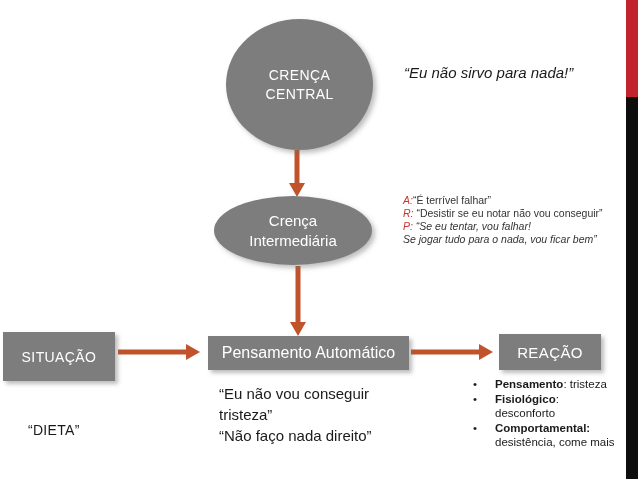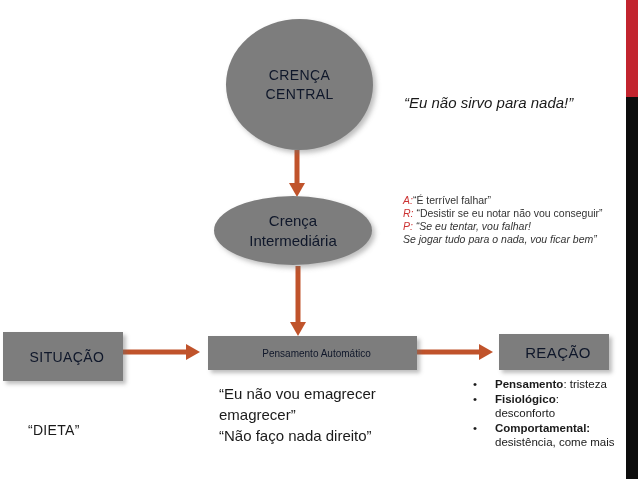--- a/index.html
+++ b/index.html
@@ -3,35 +3,35 @@
 <meta charset="utf-8">
 <style>
   html,body { margin:0; padding:0; background:#fff; }
   .slide {
     position:relative; width:638px; height:479px; background:#ffffff;
     font-family:"Liberation Sans", sans-serif; overflow:hidden; color:#1a1a1a;
   }
   .overlay { position:absolute; left:0; top:0; pointer-events:none; }
 
   .shape {
-    position:absolute; color:#0f172a; display:flex;
+    position:absolute; color:#ffffff; display:flex;
     align-items:center; justify-content:center; text-align:center;
   }
   .shape .lbl { white-space:pre-line; }
   .ellipse { border-radius:50%; box-shadow:3px 3px 5px rgba(110,110,110,.45); }
-  .rect    { box-shadow:3px 3px 4px rgba(110,110,110,.45);padding-left:8px; }
+  .rect    { box-shadow:3px 3px 4px rgba(110,110,110,.45); }
 
   #core-belief        { left:226px; top:19px;  width:147px; height:131px; font-size:14px; line-height:1.35; letter-spacing:.4px; }
   #intermediate-belief{ left:214px; top:196px; width:158px; height:69px;  font-size:15px; line-height:1.3; }
-  #automatic-thought  { left:208px; top:336px; width:201px; height:34px;  font-size:10px; }
+  #automatic-thought  { left:208px; top:336px; width:201px; height:34px;  font-size:16px; }
   #situation          { left:3px;   top:332px; width:112px; height:49px;  font-size:14px; letter-spacing:.4px; }
   #reaction           { left:499px; top:334px; width:102px; height:36px;  font-size:15px; letter-spacing:.4px; }
 
   .quote-core {
-    position:absolute; left:404px; top:64px; font-size:15px; font-style:italic;margin-top:30px;
+    position:absolute; left:404px; top:64px; font-size:15px; font-style:italic;
   }
   .rules {
     position:absolute; left:403px; top:194px; font-size:10.5px; line-height:13px;
     color:#333333; white-space:nowrap;
   }
   .rules .pfx { font-style:italic; }
   .rules .it  { font-style:italic;text-align:right; }
 
   .dieta { position:absolute; left:28px; top:422px; font-size:14px; letter-spacing:.3px; }
 
@@ -101,21 +101,21 @@
   <div class="rules">
     <div><span class="pfx" style="color: rgb(204, 51, 51);">A:</span><span>“É terrível falhar”</span></div>
     <div><span class="pfx" style="color: rgb(204, 51, 51);">R:</span><span> “Desistir se eu notar não vou conseguir”</span></div>
     <div><span class="pfx" style="color: rgb(204, 51, 51);">P:</span><span class="it"> “Se eu tentar, vou falhar!</span></div>
     <div><span class="it">Se jogar tudo para o nada, vou ficar bem”</span></div>
   </div>
 
   <div class="dieta">“DIETA”</div>
 
   <div class="auto-quotes">
-    <p>“Eu não vou emagrecer emagrecer”</p>
+    <p>“Eu não vou conseguir tristeza”</p>
     <p>“Não faço nada direito”</p>
   </div>
 
   <ul class="reaction-list">
     <li>
       <span class="marker">•</span>
       <span><span class="term">Pensamento</span><span>: tristeza</span></span>
     </li>
     <li>
       <span class="marker">•</span>

